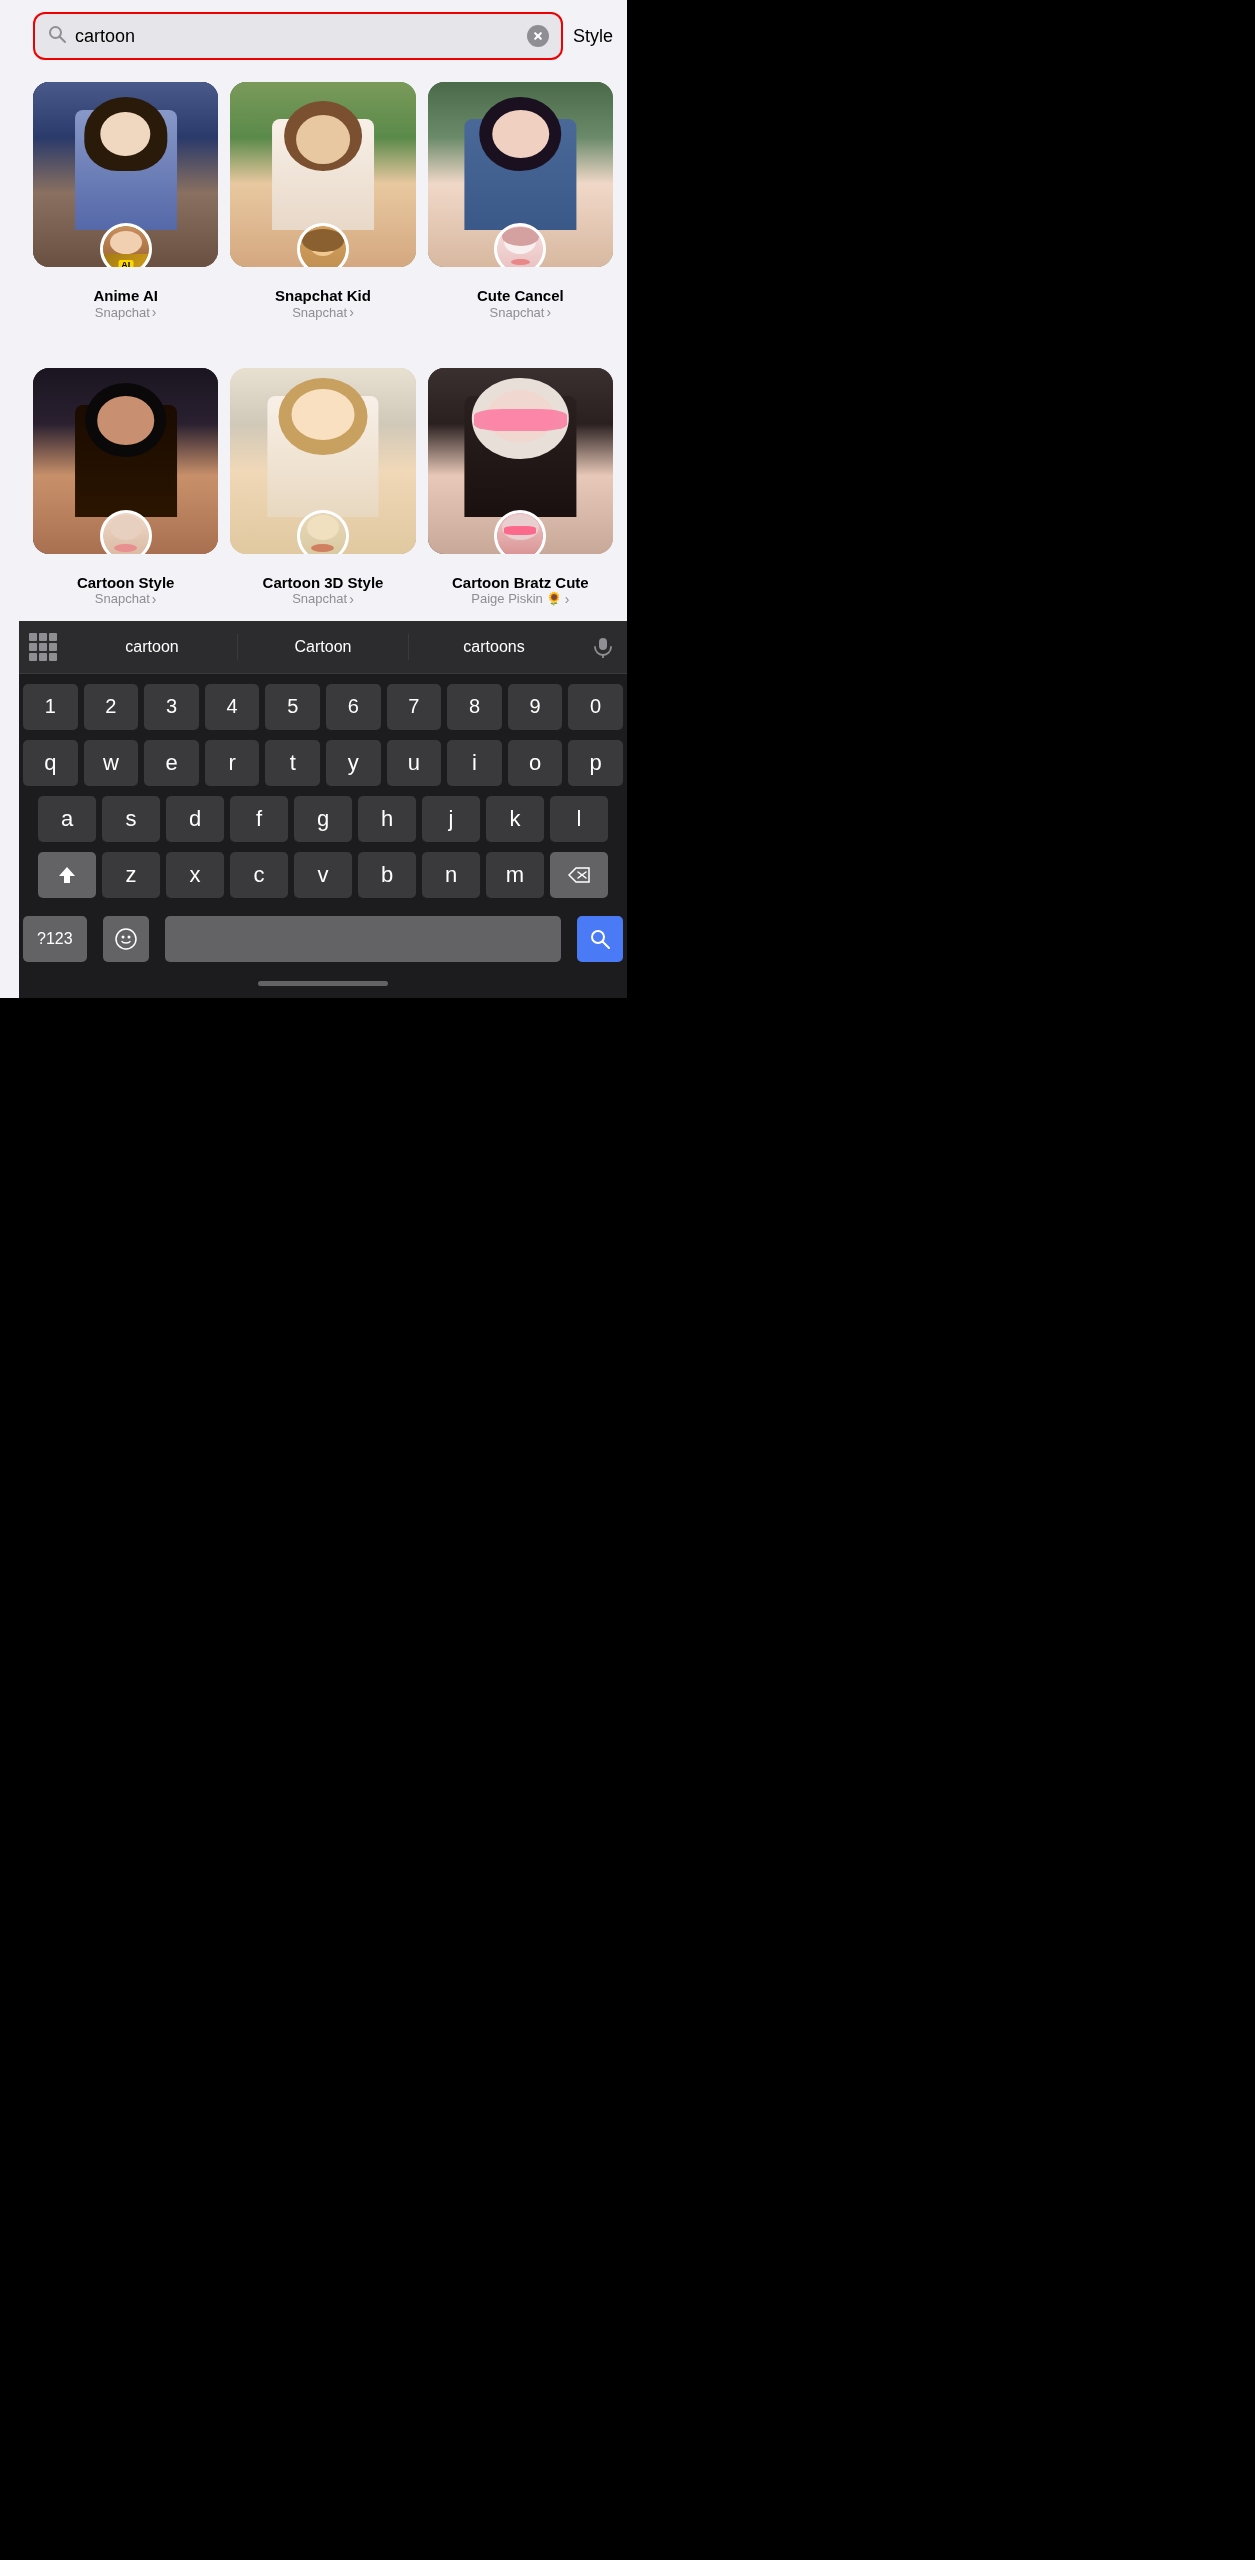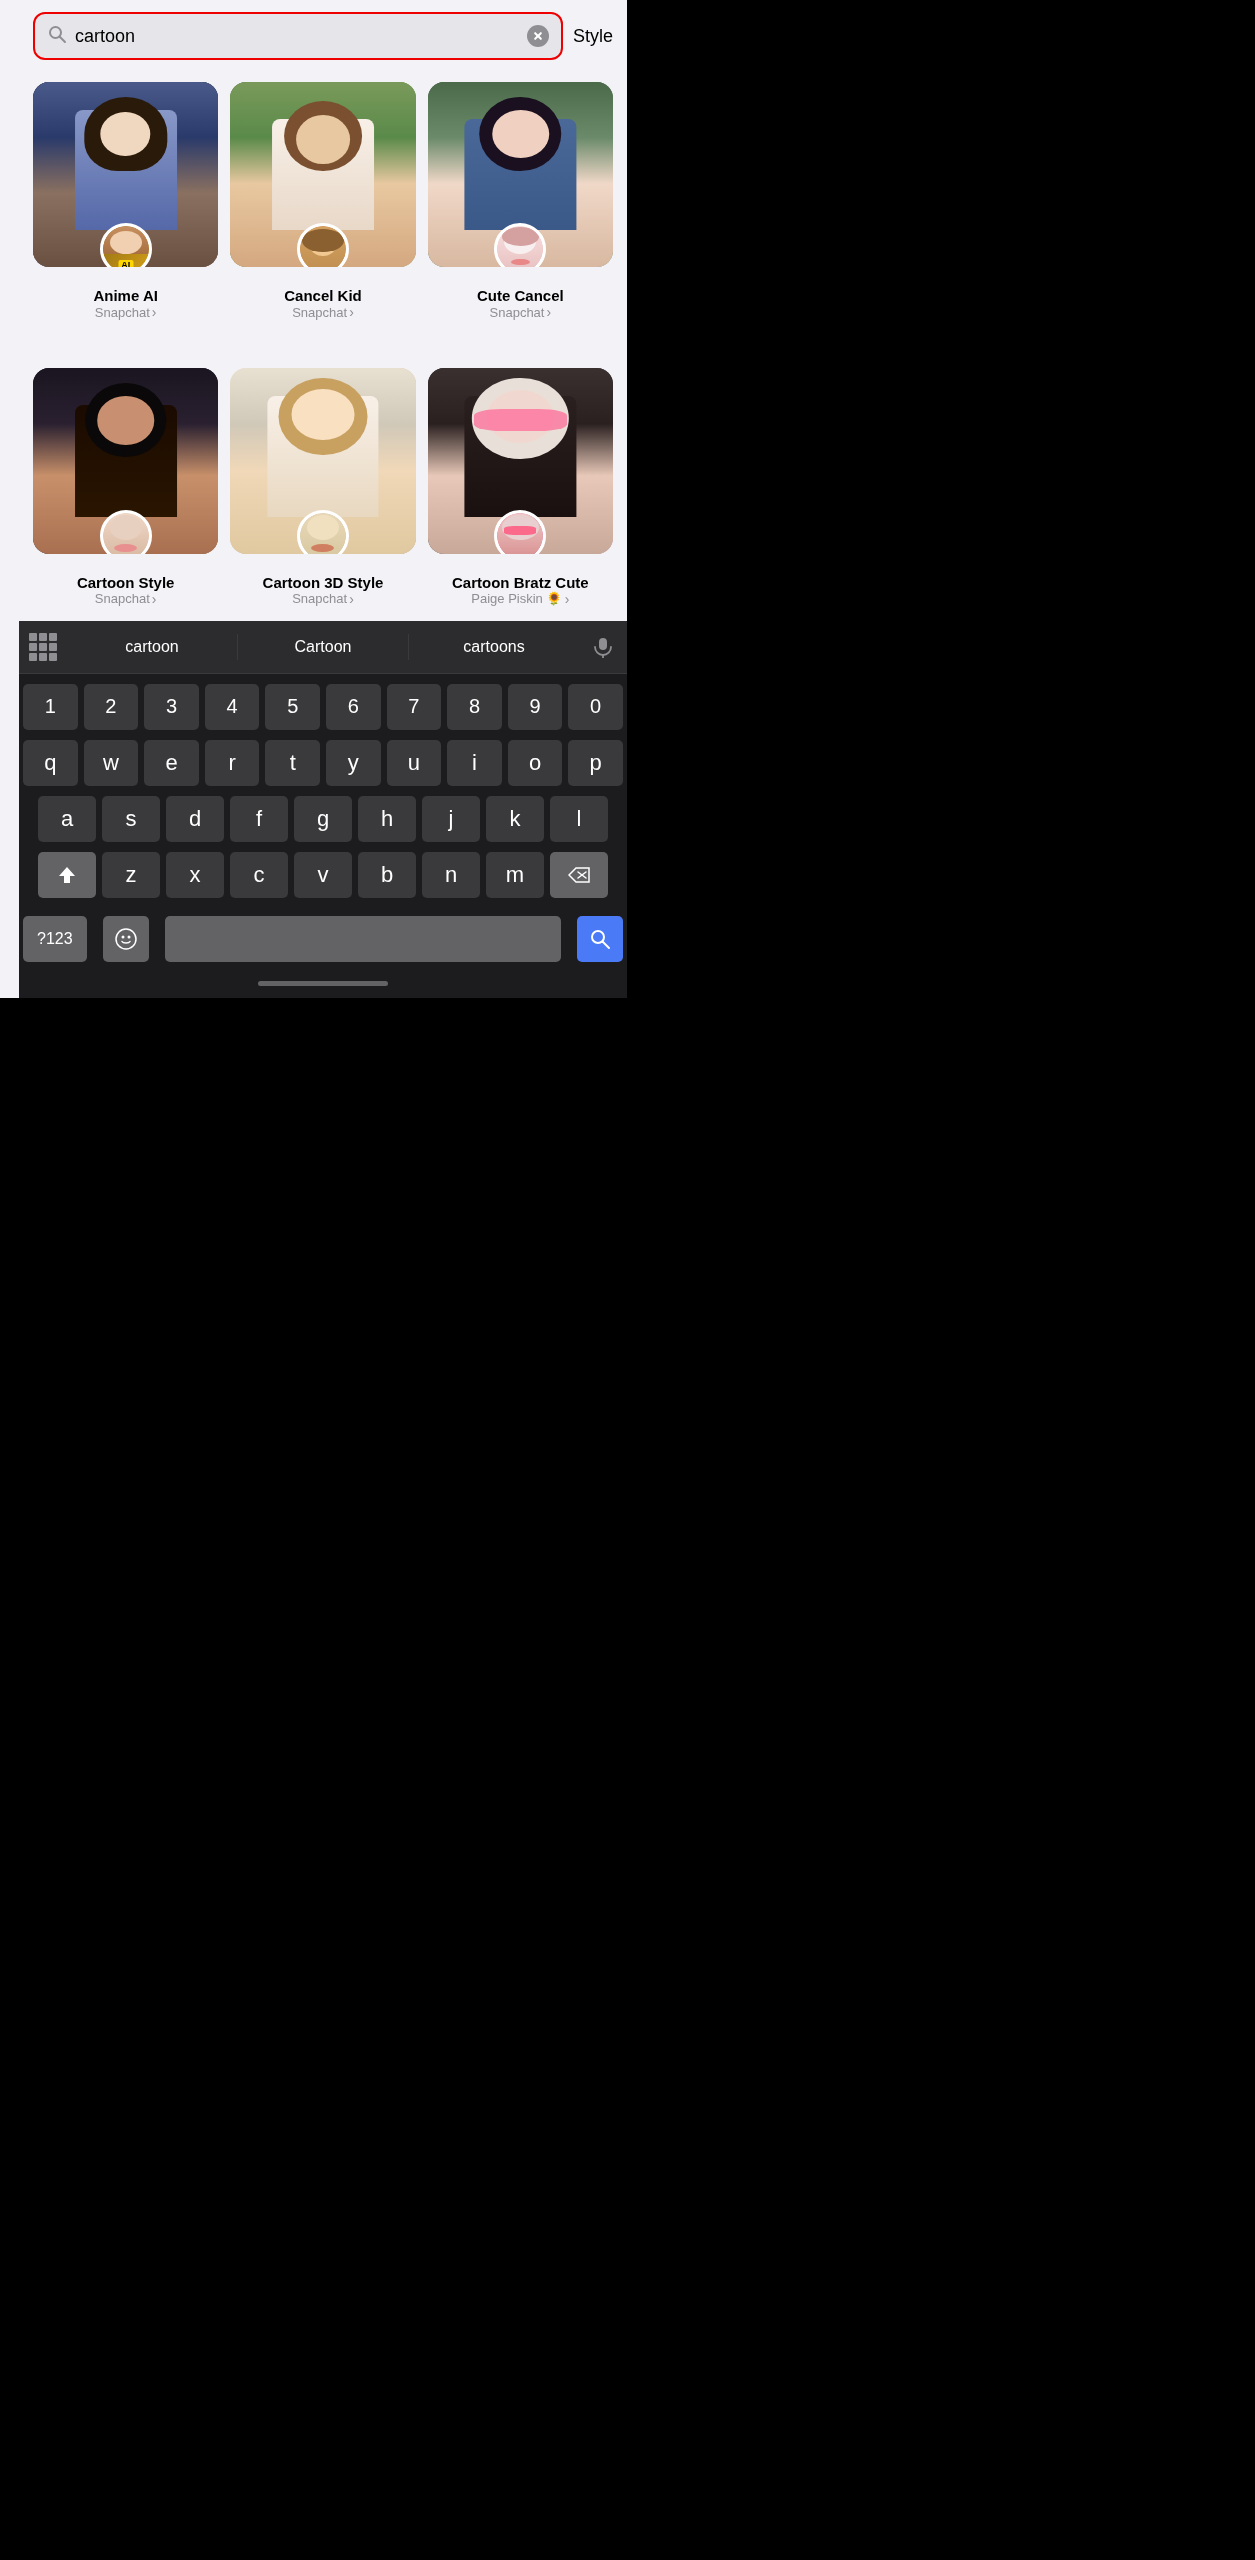--- a/index.html
+++ b/index.html
@@ -459,21 +459,21 @@
         </div>
         <div class="filter-avatar">
           <div class="avatar-inner av-cartoon-kid">
             <div style="width:100%;height:100%;background:linear-gradient(180deg,#d4a060 0%,#c09050 100%);border-radius:50%;position:relative;">
               <div style="position:absolute;top:10%;left:20%;width:60%;height:55%;background:#f0c890;border-radius:50%;"></div>
               <div style="position:absolute;top:5%;left:5%;width:90%;height:50%;background:#8a6030;border-radius:50%;"></div>
             </div>
           </div>
         </div>
       </div>
-      <div class="filter-name">Cancel Kid</div>
+      <div class="filter-name">Snapchat Kid</div>
       <div class="filter-source">Snapchat</div>
     </div>
 
     <div class="filter-item">
       <div class="filter-thumbnail thumb-cute-anime">
         <div class="thumb-art"></div>
         <div style="position:absolute;top:20%;left:50%;transform:translateX(-50%);width:60%;height:60%;background:linear-gradient(180deg,#4a6898 0%,#3a5888 100%);border-radius:8px 8px 0 0;"></div>
         <div style="position:absolute;top:8%;left:50%;transform:translateX(-50%);width:44%;height:40%;background:#1a1020;border-radius:50%;overflow:hidden;">
           <div style="position:absolute;top:18%;left:15%;width:70%;height:65%;background:#f0d0c0;border-radius:50%;"></div>
         </div>

